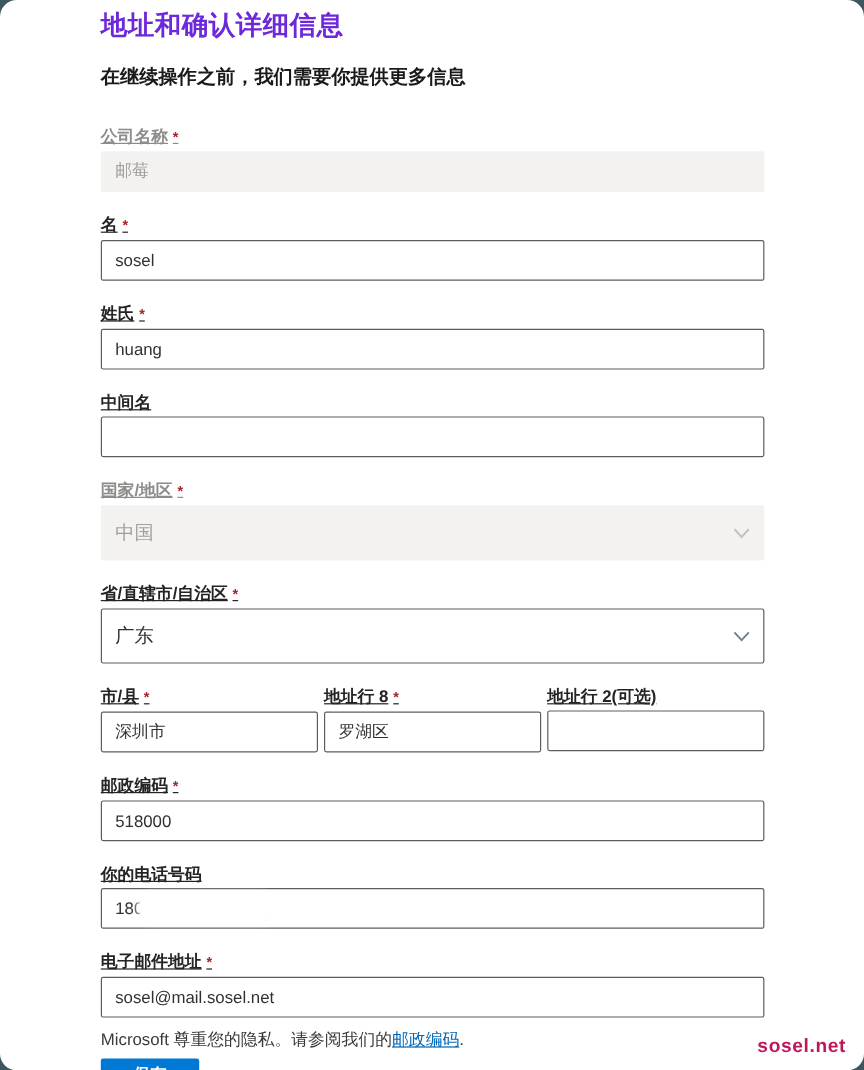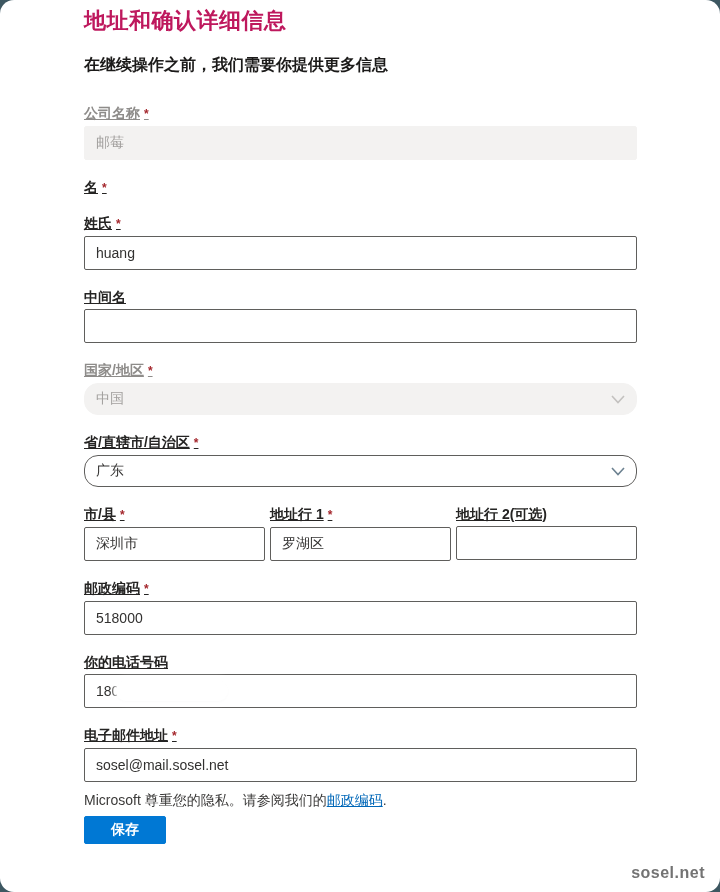--- a/index.html
+++ b/index.html
@@ -15,21 +15,21 @@
     background: #ffffff;
     border-radius: 14px;
     overflow: hidden;
   }
   .content {
     padding: 6px 83px 0 84px;
   }
   .page-title {
     font-size: 22px;
     font-weight: bold;
-    color: #be185d;
+    color: #6d28d9;
     line-height: 30px;
     letter-spacing: 0.5px;
   }
   .page-subtitle {
     margin-top: 18px;
     font-size: 16px;
     font-weight: bold;
     color: #1b1a19;
     line-height: 22px;
   }
@@ -67,26 +67,26 @@
   .selectbox.disabled {
     background: #f3f2f1;
     border: 1px solid #f3f2f1;
     color: #a19f9d;
   }
   .selectbox {
     display: flex;
     align-items: center;
     justify-content: space-between;
     width: 100%;
-    height: 32px;
+    height: 46px;
     border: 1px solid #5f5e5c;
-    border-radius: 14px;
+    border-radius: 2px;
     background: #ffffff;
     padding: 0 11px;
-    font-size: 14px;
+    font-size: 16px;
     color: #323130;
     cursor: pointer;
   }
   .selectbox.disabled { cursor: default; }
   .chev { width: 14px; height: 9px; flex: 0 0 auto; }
   .row3 {
     display: flex;
     gap: 5px;
     margin-bottom: 20px;
   }
@@ -122,21 +122,21 @@
     font-size: 14px;
     font-weight: bold;
     font-family: inherit;
     cursor: pointer;
   }
   .watermark {
     position: absolute;
     right: 15px; bottom: 10px;
     font-size: 16px;
     font-weight: bold;
-    color: #737373;
+    color: #be185d;
     letter-spacing: 0.5px;
   }
 </style>
 </head>
 <body>
 
 <div class="card">
   <div class="content">
 
     <h1 class="page-title">地址和确认详细信息</h1>
@@ -144,20 +144,21 @@
 
     <form>
 
       <div class="field disabled">
         <span class="field-label"><span>公司名称</span><span class="req">*</span></span>
         <input class="text-input" type="text" disabled="" value="邮莓" style="">
       </div>
 
       <div class="field">
         <span class="field-label"><span>名</span><span class="req">*</span></span>
+        <input class="text-input" type="text" value="sosel" style="">
       </div>
 
       <div class="field">
         <span class="field-label"><span>姓氏</span><span class="req">*</span></span>
         <input class="text-input" type="text" value="huang" style="">
       </div>
 
       <div class="field">
         <span class="field-label"><span>中间名</span></span>
         <input class="text-input" type="text" value="" style="">
@@ -182,21 +183,21 @@
           </svg>
         </div>
       </div>
 
       <div class="row3">
         <div class="field">
           <span class="field-label"><span>市/县</span><span class="req">*</span></span>
           <input class="text-input" type="text" value="深圳市" style="">
         </div>
         <div class="field">
-          <span class="field-label"><span>地址行 1</span><span class="req">*</span></span>
+          <span class="field-label"><span>地址行 8</span><span class="req">*</span></span>
           <input class="text-input" type="text" value="罗湖区" style="">
         </div>
         <div class="field">
           <span class="field-label"><span>地址行 2(可选)</span></span>
           <input class="text-input" type="text" value="" style="">
         </div>
       </div>
 
       <div class="field">
         <span class="field-label"><span>邮政编码</span><span class="req">*</span></span>

